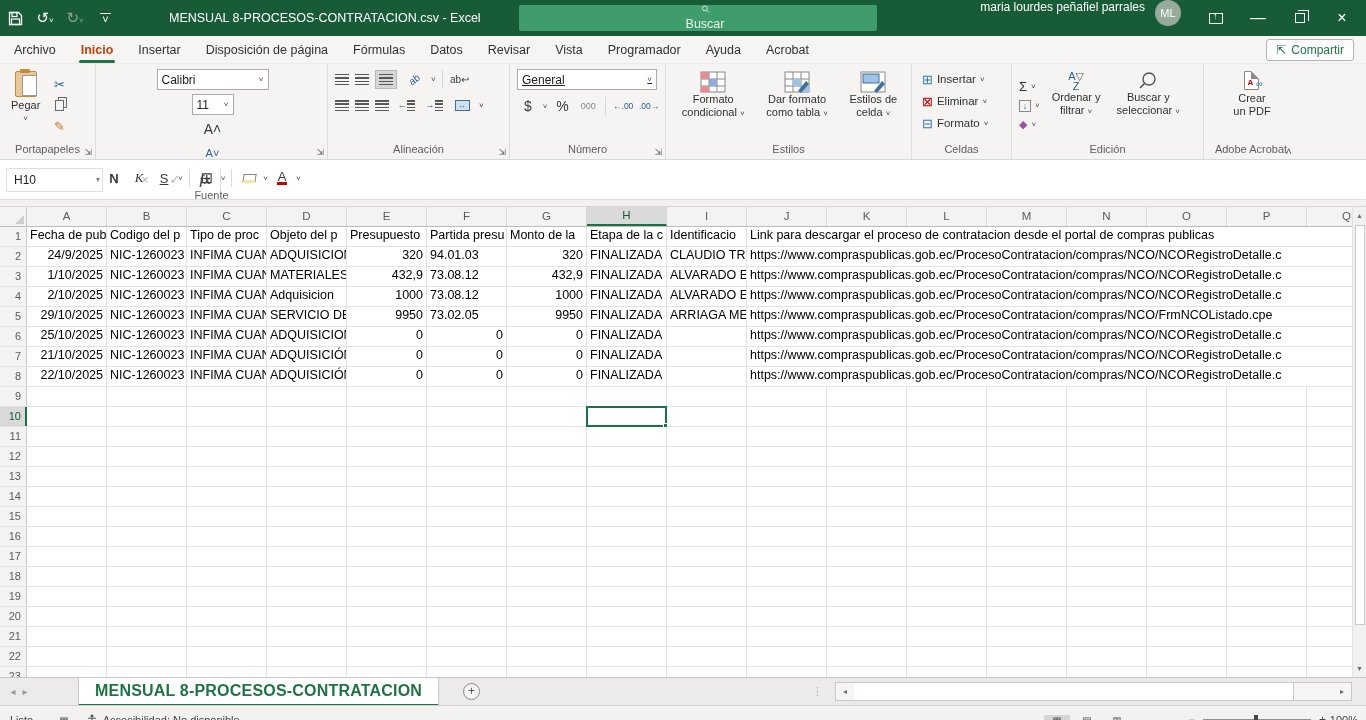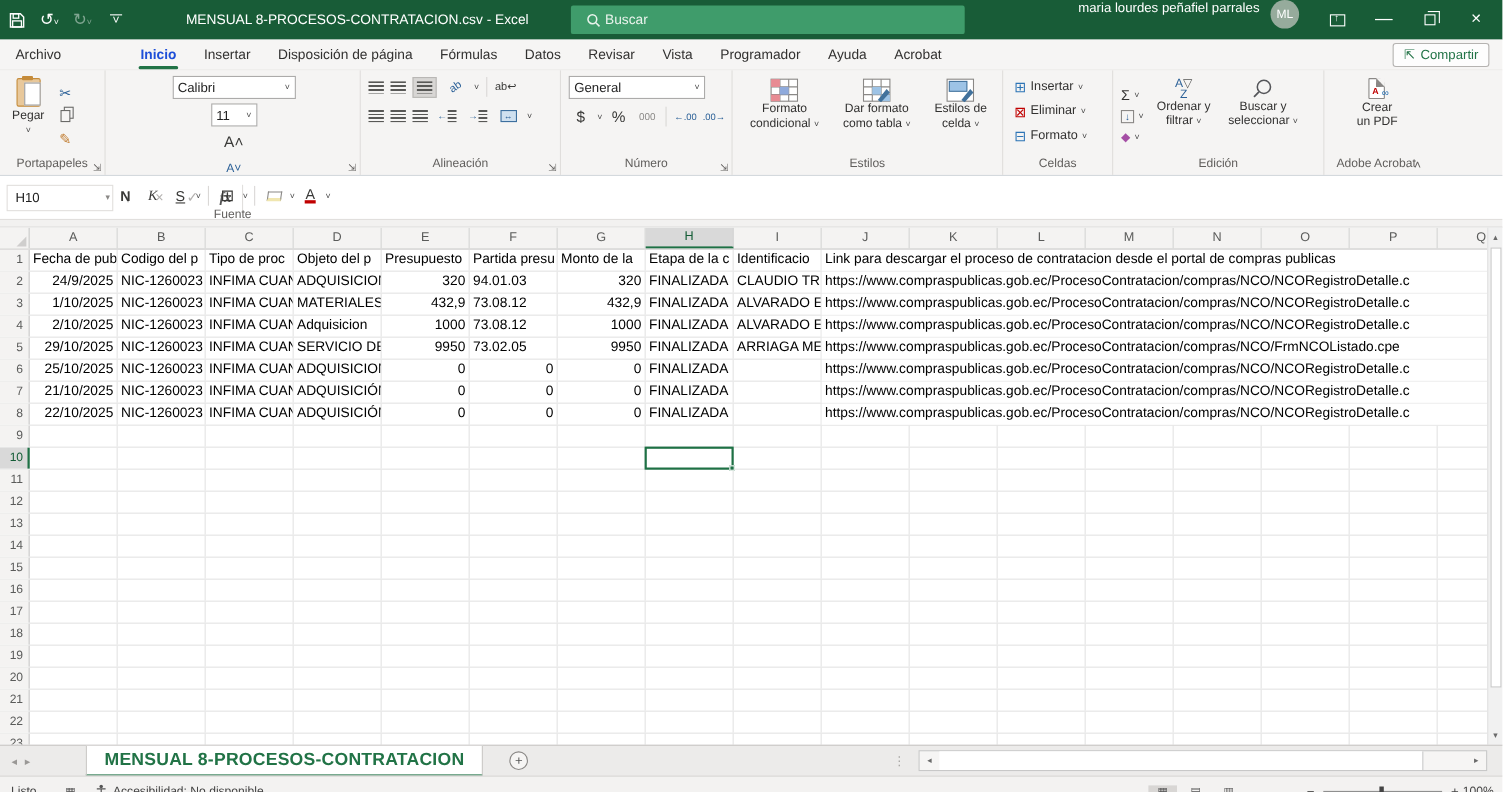--- a/index.html
+++ b/index.html
@@ -4,33 +4,33 @@
 <style>
   *{margin:0;padding:0;box-sizing:border-box;font-family:"Liberation Sans",sans-serif;}
   html,body{width:1366px;height:720px;overflow:hidden;background:#fff;}
   
   #titlebar{height:36px;background:#185C37;display:flex;align-items:center;color:#fff;position:relative;}
   .tb-ic{color:#fff;font-size:15px;width:30px;text-align:center;cursor:pointer;}
   .tb-ic.dis{color:rgba(255,255,255,.45);}
   #qat-save svg{display:block;margin:0 auto;}
   #qat-custom{font-size:11px;border-top:1.5px solid #fff;line-height:8px;width:11px;margin:0 10px;padding-top:1px;text-align:center;}
   #tb-title{font-size:12.5px;color:#fff;margin-left:48px;white-space:nowrap;}
-  #tb-search{position:absolute;left:519px;top:5px;width:358px;height:26px;background:#3F9C6B;border-radius:2px;display:flex;align-items:center;color:#E9F3EC;font-size:12.5px;gap:4px;padding-left:14px;cursor:text;}
+  #tb-search{position:absolute;left:519px;top:5px;width:358px;height:26px;background:#3F9C6B;border-radius:2px;display:flex;align-items:center;color:#E9F3EC;font-size:12.5px;gap:4px;padding-left:14px;cursor:text;flex-direction:column;}
   #tb-right{position:absolute;right:3px;top:0;height:36px;display:flex;align-items:flex-start;}
   #tb-user{font-size:12px;margin-right:10px;}
   #tb-avatar{width:26px;height:26px;border-radius:50%;background:#96AB9C;color:#fff;font-size:11px;display:flex;align-items:center;justify-content:center;margin-right:14px;}
   .winbtn{width:42px;height:36px;display:flex;align-items:center;justify-content:center;color:#fff;cursor:pointer;}
   #ic-restore span{width:10px;height:10px;border:1.2px solid #fff;display:block;position:relative;}
   #ic-restore span::before{content:"";position:absolute;left:2px;top:-4px;width:10px;height:10px;border:1.2px solid #fff;border-left:none;border-bottom:none;}
   #ic-ribbonopt span{width:14px;height:11px;border:1.2px solid #fff;display:block;position:relative;}
   #ic-ribbonopt span::after{content:"↑";position:absolute;left:3px;top:-3px;font-size:9px;}
   
   #tabrow{height:28px;background:#F6F5F4;display:flex;align-items:center;padding-left:14px;position:relative;border-bottom:1px solid #EDEBE9;}
   .rtab{font-size:12.5px;color:#323130;margin-right:25px;cursor:pointer;position:relative;height:28px;line-height:28px;}
-  .rtab.active{color:#1d4ed8;font-weight:bold;margin-left:47px;}
+  .rtab.active{color:#c2410c;font-weight:bold;}
   .rtab.active::after{content:"";position:absolute;left:-2px;right:-2px;bottom:1px;height:3px;background:#217346;border-radius:2px;}
   #share-btn{position:absolute;right:12px;top:3px;height:22px;border:1px solid #B5B3B1;border-radius:3px;background:#FDFDFD;color:#217346;font-size:12px;display:flex;align-items:center;gap:5px;padding:0 9px;cursor:pointer;}
   
   #ribbon{height:96px;background:#F5F4F3;display:flex;border-bottom:1px solid #D4D9DD;}
   .group{position:relative;border-right:1px solid #E0DEDC;display:flex;flex-direction:column;}
   .gbody{flex:1;display:flex;padding:5px 5px 0 7px;gap:4px;}
   .glabel{height:17px;font-size:11px;color:#605E5C;text-align:center;line-height:14px;}
   .launcher{position:absolute;right:3px;bottom:2px;font-size:9px;color:#605E5C;cursor:pointer;}
   .chev{font-size:8px;color:#444;}
   .bigbtn{display:flex;flex-direction:column;align-items:center;justify-content:flex-start;font-size:11px;color:#323130;text-align:center;cursor:pointer;padding:2px 4px;line-height:13px;}
@@ -234,21 +234,21 @@
           </span>
           <span class="chev">˅</span>
       </div>
     </div>
     <div class="glabel">Alineación</div>
     <span class="launcher">⇲</span>
   </div>
 
   <div class="group" style="width:156px;">
     <div class="gbody" style="flex-direction:column;gap:6px;">
-      <span class="combo" style="width:124px;">
+      <span class="combo" style="width:140px;text-decoration:underline;">
           <span>General</span>
           <span class="chev">˅</span>
         </span>
       <div class="iconrow" style="gap:4px;">
         <span class="smallic" style="font-size:14px;">$</span>
           <span class="chev">˅</span>
         <span class="smallic" style="font-size:14px;">%</span>
         <span class="smallic" style="font-size:9px;color:#8a8886;">000</span>
         <span style="width:1px;height:18px;background:#DAD8D6;margin:0 2px;"></span>
         <span class="smallic" style="font-size:8.5px;color:#2B6097;">←.00</span>

